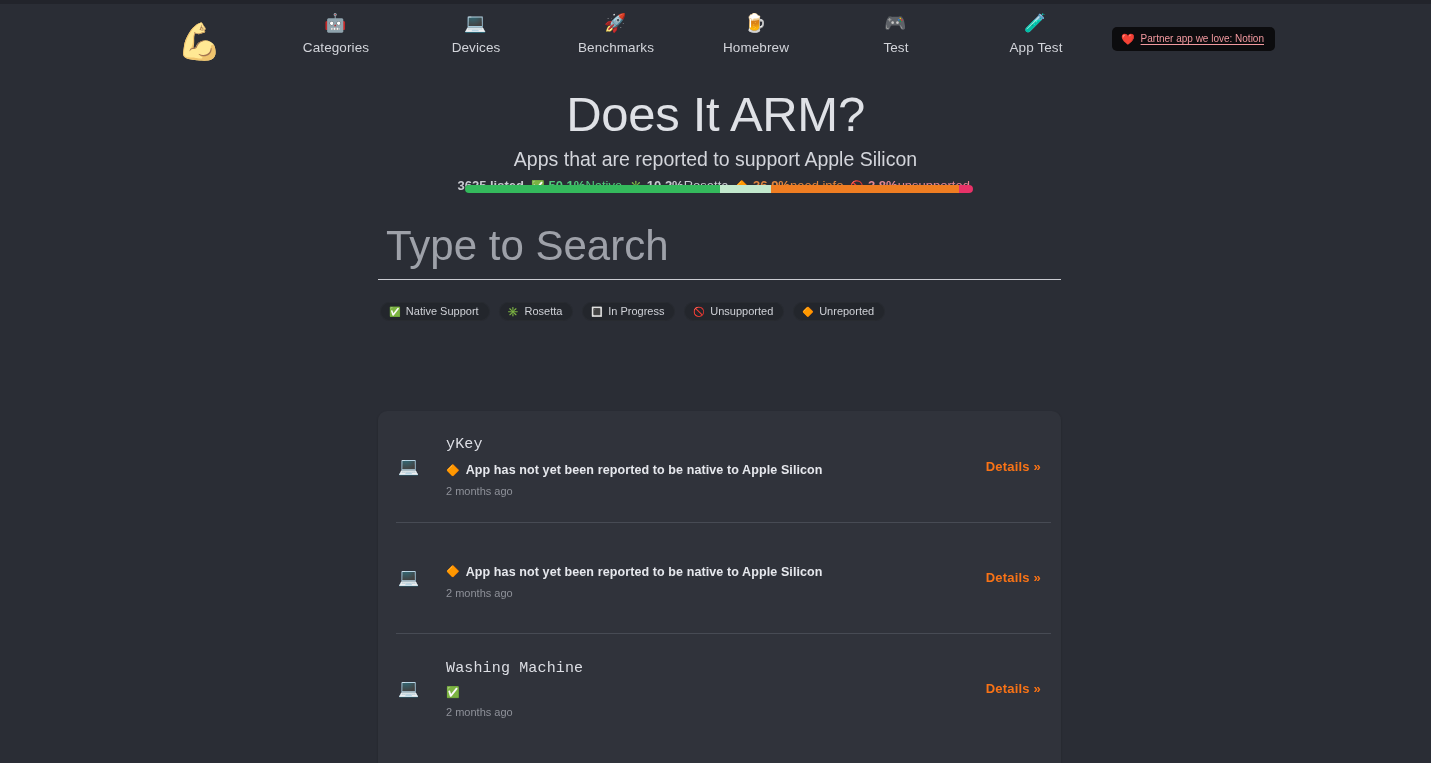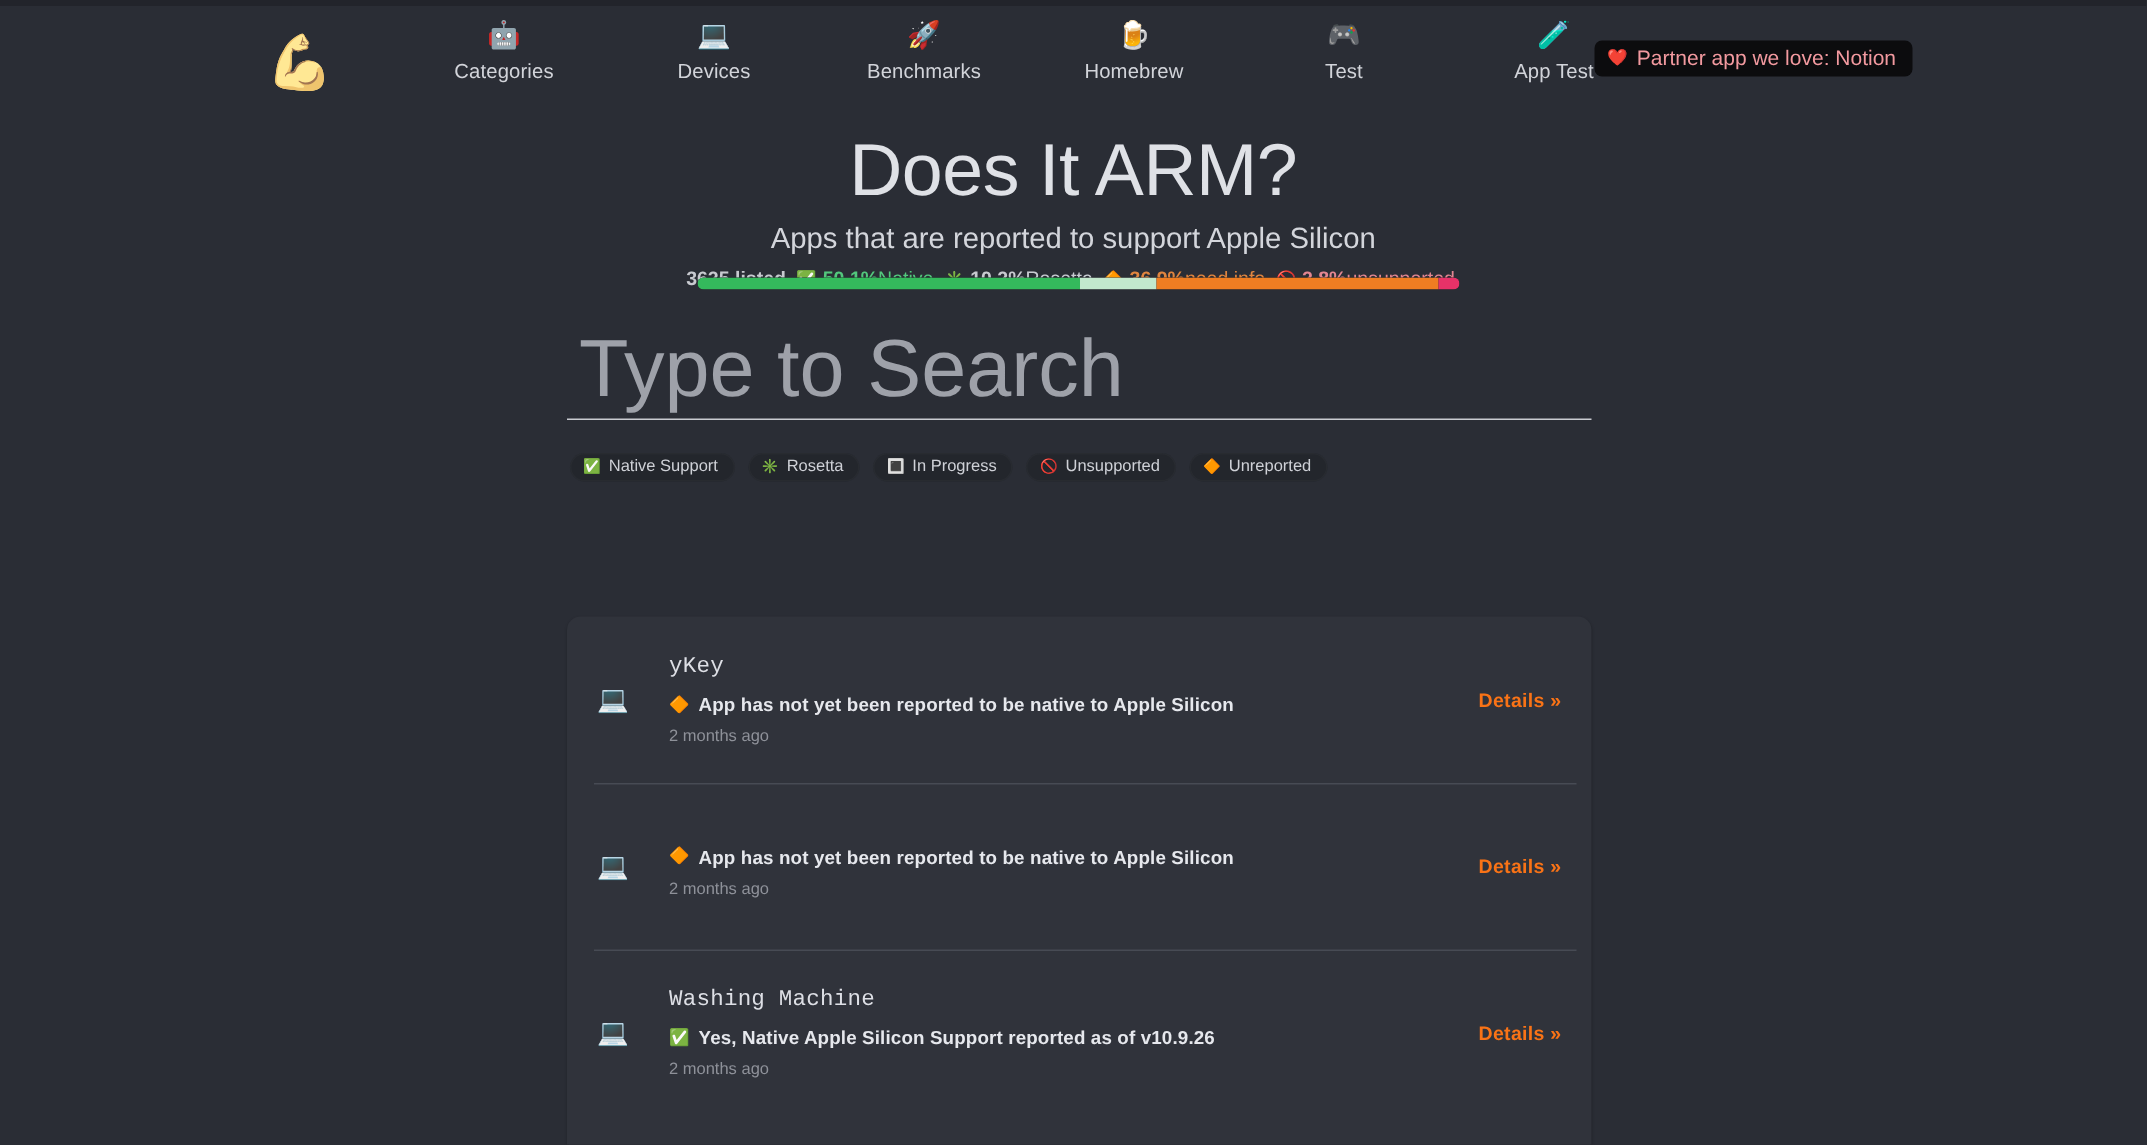--- a/index.html
+++ b/index.html
@@ -48,22 +48,22 @@
   .partner {
     position: absolute; right: 156px; top: 23px;
     background: #0c0c0e;
     border-radius: 5px;
     padding: 5px 11px 6px 9px;
     display: flex; align-items: center; gap: 6px;
     cursor: pointer;
   }
   .partner .phe { font-size: 11px; line-height: 12px; }
   .partner .ptxt {
-    font-size: 14px; line-height: 13px;
-    color: #f2999f; 
+    font-size: 10px; line-height: 13px;
+    color: #f2999f; text-decoration: underline;
     text-underline-offset: 2px;
     font-weight: 500;
   }
 
   
   .hero { position: absolute; top: 84px; left: 0; width: 1431px; text-align: center; }
   .title {
     font-size: 49px; line-height: 60px; font-weight: 400;
     color: #dfe1e6; letter-spacing: -0.3px;
   }
@@ -93,21 +93,21 @@
   
   .searchwrap {
     position: absolute; left: 378px; top: 218px;
     width: 683px;
   }
   .searchinput {
     width: 683px; height: 62px;
     background: transparent; border: none; outline: none;
     border-bottom: 1px solid #c9cbd1;
     font-family: "Liberation Sans", sans-serif;
-    font-size: 54px; font-weight: 300;
+    font-size: 42px; font-weight: 300;
     color: #dfe1e6;
     padding: 0 2px 6px 8px;
   }
   .searchinput::placeholder { color: #9ea1a9; opacity: 1; }
 
   
   .chips {
     position: absolute; left: 380px; top: 302px;
     display: flex; gap: 9px;
   }
@@ -289,19 +289,18 @@
         <div class="ago">2 months ago</div>
       </div>
       <div class="details">Details »</div>
     </div>
     <div class="row">
       <div class="rowicon">💻</div>
       <div class="rowbody">
         <div class="appname">Washing Machine</div>
         <div class="statusline">
           <span class="sic">✅</span>
-          <span class="statustext">Yes, Native Apple Silicon Support reported as of v10.9.26</span>
         </div>
         <div class="ago">2 months ago</div>
       </div>
       <div class="details">Details »</div>
     </div>
   </div>
 
 </body></html>

